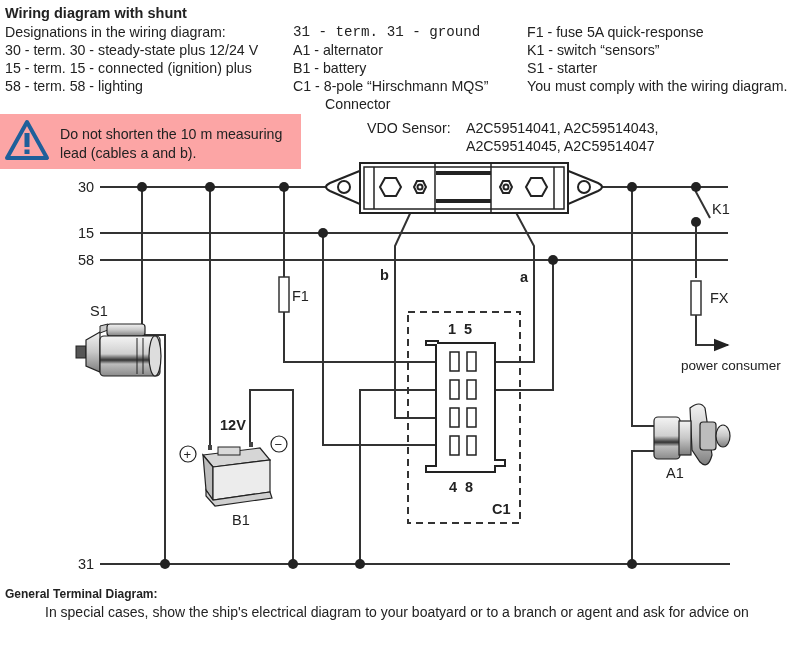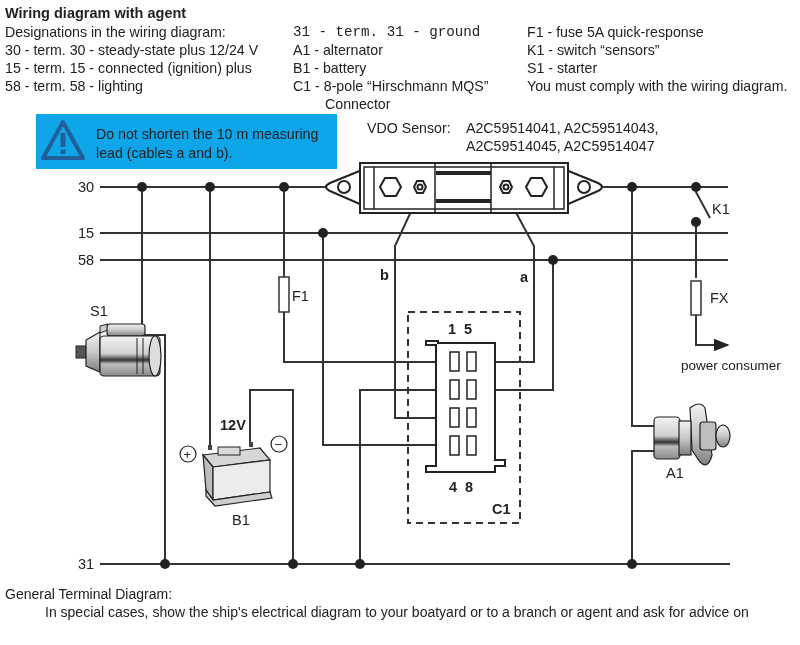--- a/index.html
+++ b/index.html
@@ -1,32 +1,32 @@
 <!DOCTYPE html>
 <html><head>
 <meta charset="utf-8">
 <style>
   html, body { margin:0; padding:0; background:#ffffff; }
   body { width:800px; height:645px; position:relative; overflow:hidden;
          font-family:"Liberation Sans", sans-serif; color:#222; }
   .t { position:absolute; white-space:nowrap; font-size:14.2px; line-height:18px; }
   .title { font-weight:bold; font-size:14.5px; }
-  .warn { position:absolute; left:0; top:114px; width:301px; height:55px; background:#0ea5e9;margin-left:36px; }
+  .warn { position:absolute; left:0; top:114px; width:301px; height:55px; background:#fca5a5; }
   .warn-text { position:absolute; left:60px; top:11px; font-size:14.2px; line-height:19px; color:#222; }
   .warn-icon { position:absolute; left:4px; top:4px; width:46px; height:46px; }
   svg#diagram { position:absolute; left:0; top:0; }
   .lbl { font-family:"Liberation Sans", sans-serif; font-size:14.5px; fill:#222; }
   .lblb { font-family:"Liberation Sans", sans-serif; font-size:14.5px; font-weight:bold; fill:#222; }
-  .foot-h { font-weight:normal; font-size:14px; }
+  .foot-h { font-weight:bold; font-size:12px; }
   .foot { font-size:14px; }
 </style>
 </head>
 <body>
 
-<div class="t title" style="left:5px;top:4px;">Wiring diagram with agent</div>
+<div class="t title" style="left:5px;top:4px;">Wiring diagram with shunt</div>
 
 <div>
   <div class="t" style="left:5px;top:23px;">Designations in the wiring diagram:</div>
   <div class="t" style="left:5px;top:41px;">30 - term. 30 - steady-state plus 12/24 V</div>
   <div class="t" style="left:5px;top:59px;">15 - term. 15 - connected (ignition) plus</div>
   <div class="t" style="left:5px;top:77px;text-align:right;">58 - term. 58 - lighting</div>
 </div>
 <div>
   <div class="t" style="left:293px;top:23px;font-family:Liberation Mono, monospace;">31 - term. 31 - ground</div>
   <div class="t" style="left:293px;top:41px;">A1 - alternator</div>

